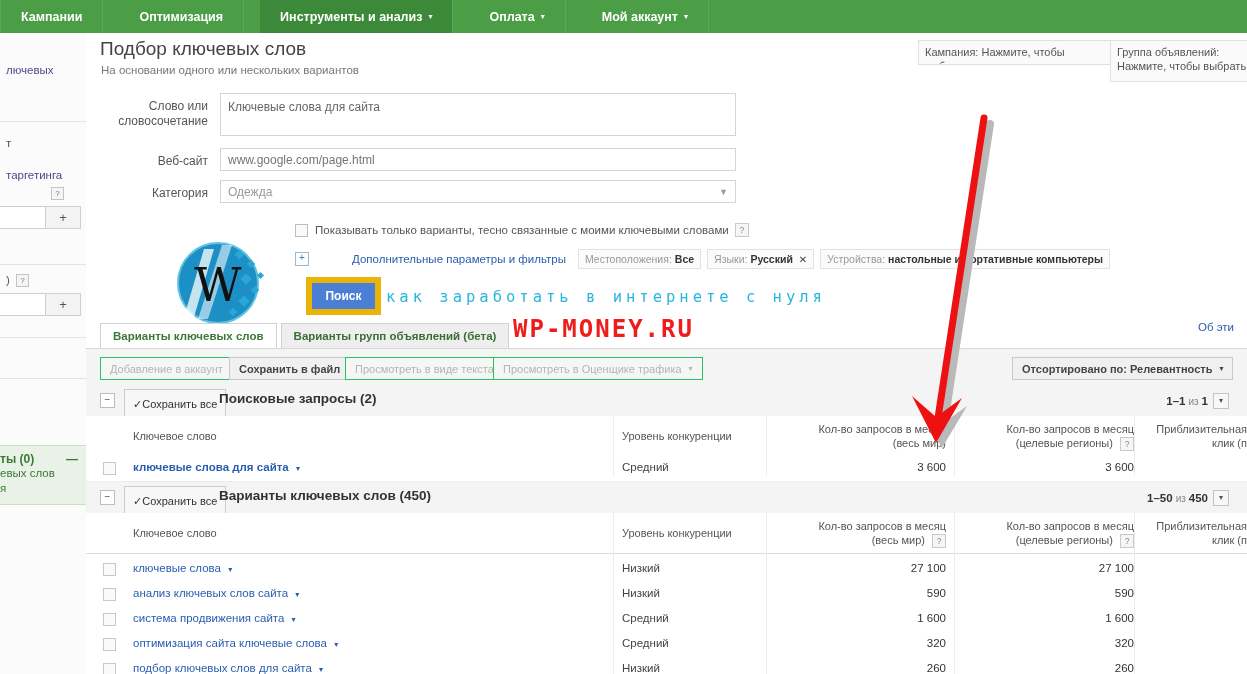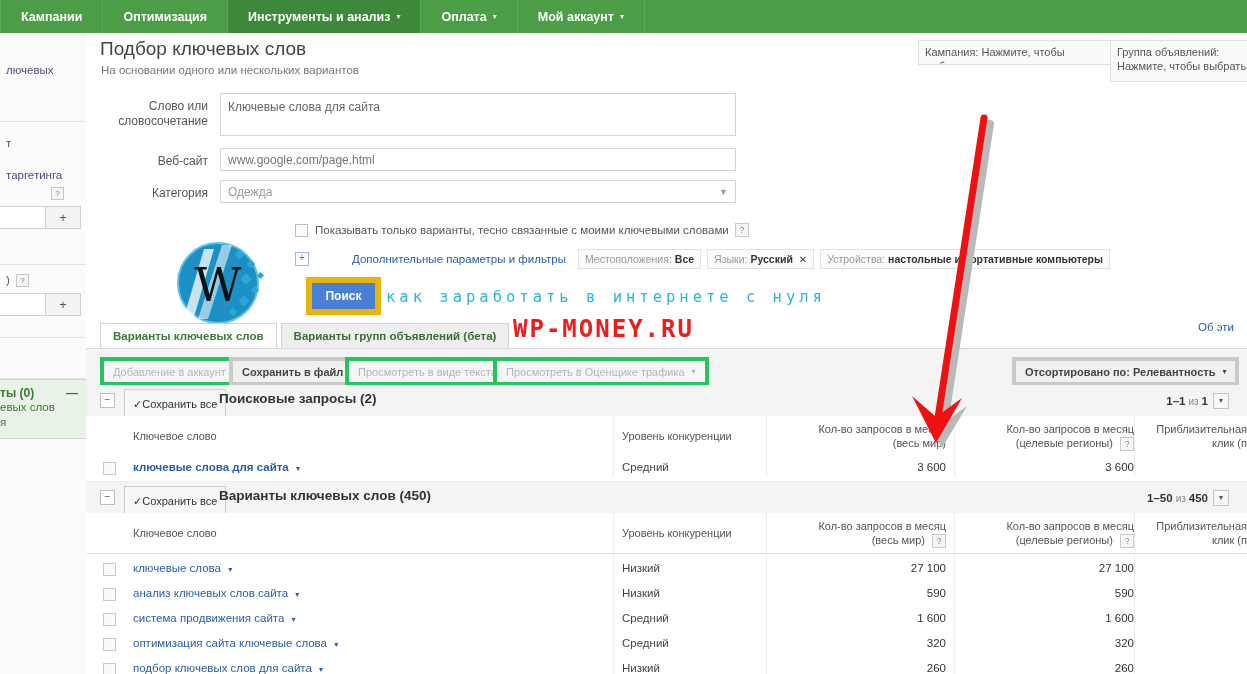--- a/index.html
+++ b/index.html
@@ -10,21 +10,21 @@
     font-family:"Liberation Sans","DejaVu Sans",sans-serif;
     font-size:12px;color:#222;
     position:relative;
   }
   #root{position:relative;width:1247px;height:674px;overflow:hidden;}
 
   
   .topnav{
     position:absolute;left:0;top:0;width:1247px;height:33px;
     background:#4b9d46;
-    display:flex;align-items:stretch;
+    display:flex;align-items:stretch;gap:16px;
   }
   .topnav .navitem{
     display:flex;align-items:center;
     padding:0 20px;
     color:#ffffff;font-size:12.5px;font-weight:bold;
     white-space:nowrap;cursor:pointer;
     border-right:1px solid #5aa955;
   }
   .topnav .navitem:first-child{border-left:1px solid #5aa955;}
   .topnav .navitem.active{background:#3c8a39;}
@@ -49,21 +49,21 @@
     background:#f3f3f3;color:#555;font-size:13px;
     display:flex;align-items:center;justify-content:center;
   }
   .sb-q{
     display:inline-block;width:11px;height:11px;line-height:11px;
     border:1px solid #c4c4c4;background:#f5f5f5;color:#777;
     font-size:8px;text-align:center;vertical-align:middle;margin-left:3px;
   }
   .sb-plan{
     background:#e9f2e6;border-top:1px solid #cddcc9;border-bottom:1px solid #cddcc9;
-    padding:6px 4px 8px 0;
+    padding:6px 4px 8px 0;margin-top:66px;
   }
   .sb-plan .ttl{
     font-size:12px;font-weight:bold;color:#3b7a36;white-space:nowrap;
     display:flex;justify-content:space-between;padding-right:4px;
   }
   .sb-plan .lnk{font-size:11.5px;color:#3b7a36;white-space:nowrap;line-height:15px;}
 
   
   .main{position:absolute;left:86px;top:33px;width:1161px;height:641px;background:#fff;}
 
@@ -175,21 +175,21 @@
   }
   .tab.active{background:#ffffff;color:#3b7a36;}
   .tabline{
     position:absolute;left:0;top:315px;width:1161px;height:1px;background:#d8d8d8;
   }
 
   
   .toolbar{position:absolute;left:0;top:316px;width:1161px;height:36px;background:#f4f4f4;border-bottom:1px solid #e0e0e0;}
   .tbtn{
     position:absolute;top:8px;height:21px;
-    border:4px solid #22c55e;background:#f6f6f6;
+    border:1px solid #22c55e;background:#f6f6f6;
     font-size:11px;color:#b4b4b4;
     display:flex;align-items:center;padding:0 9px;white-space:nowrap;
   }
   .tbtn.enabled{color:#444;background:#f0f0f0;border-color:#c9c9c9;font-weight:bold;}
   .tbtn .c{margin-left:7px;font-size:8px;}
 
   
   .grouphdr{
     position:absolute;left:0;width:1161px;height:31px;
     background:#f4f4f4;border-bottom:1px solid #e2e2e2;

